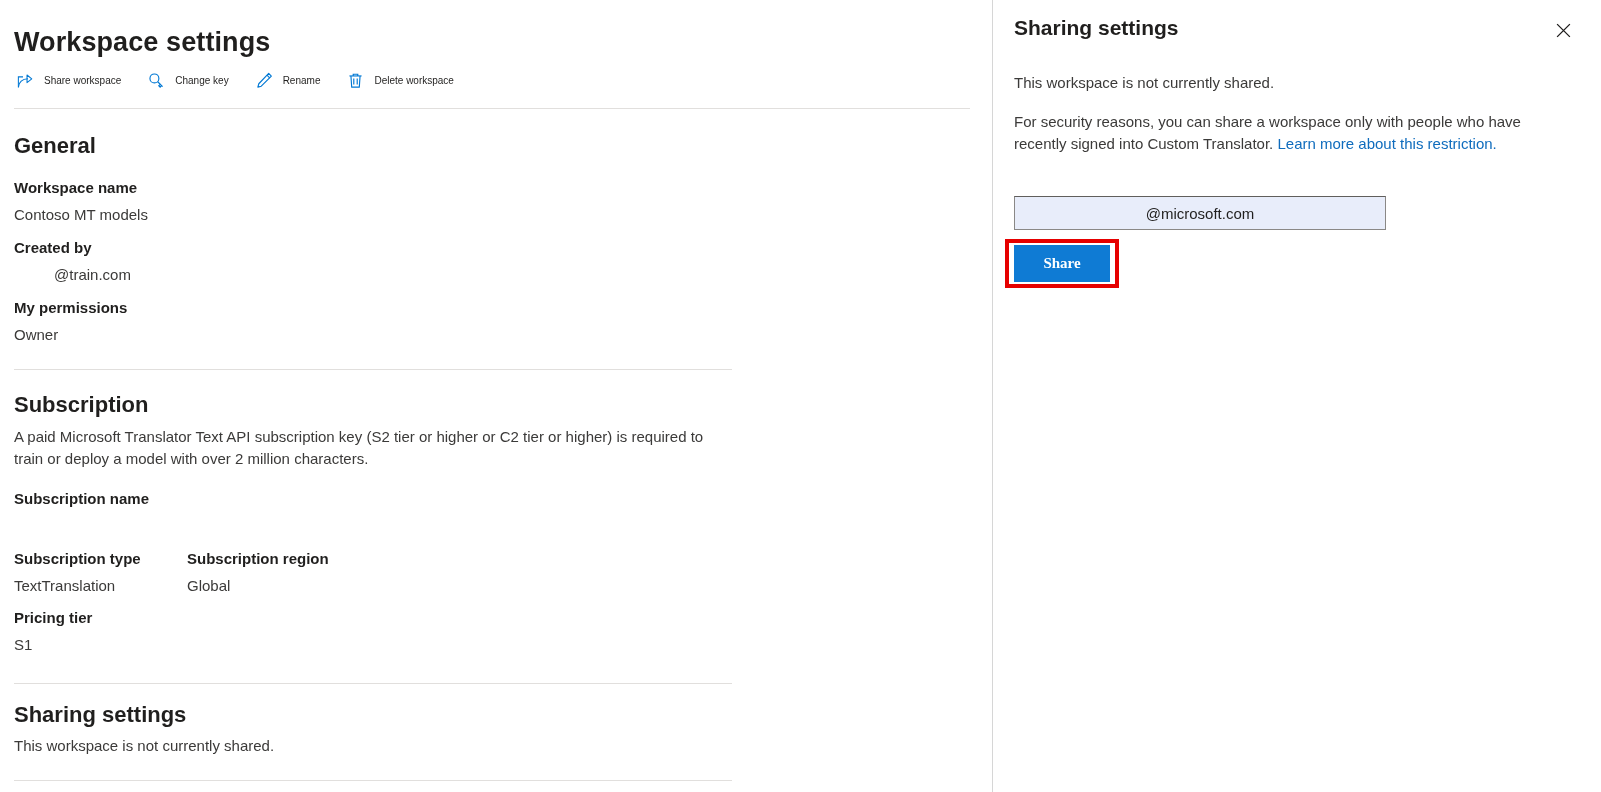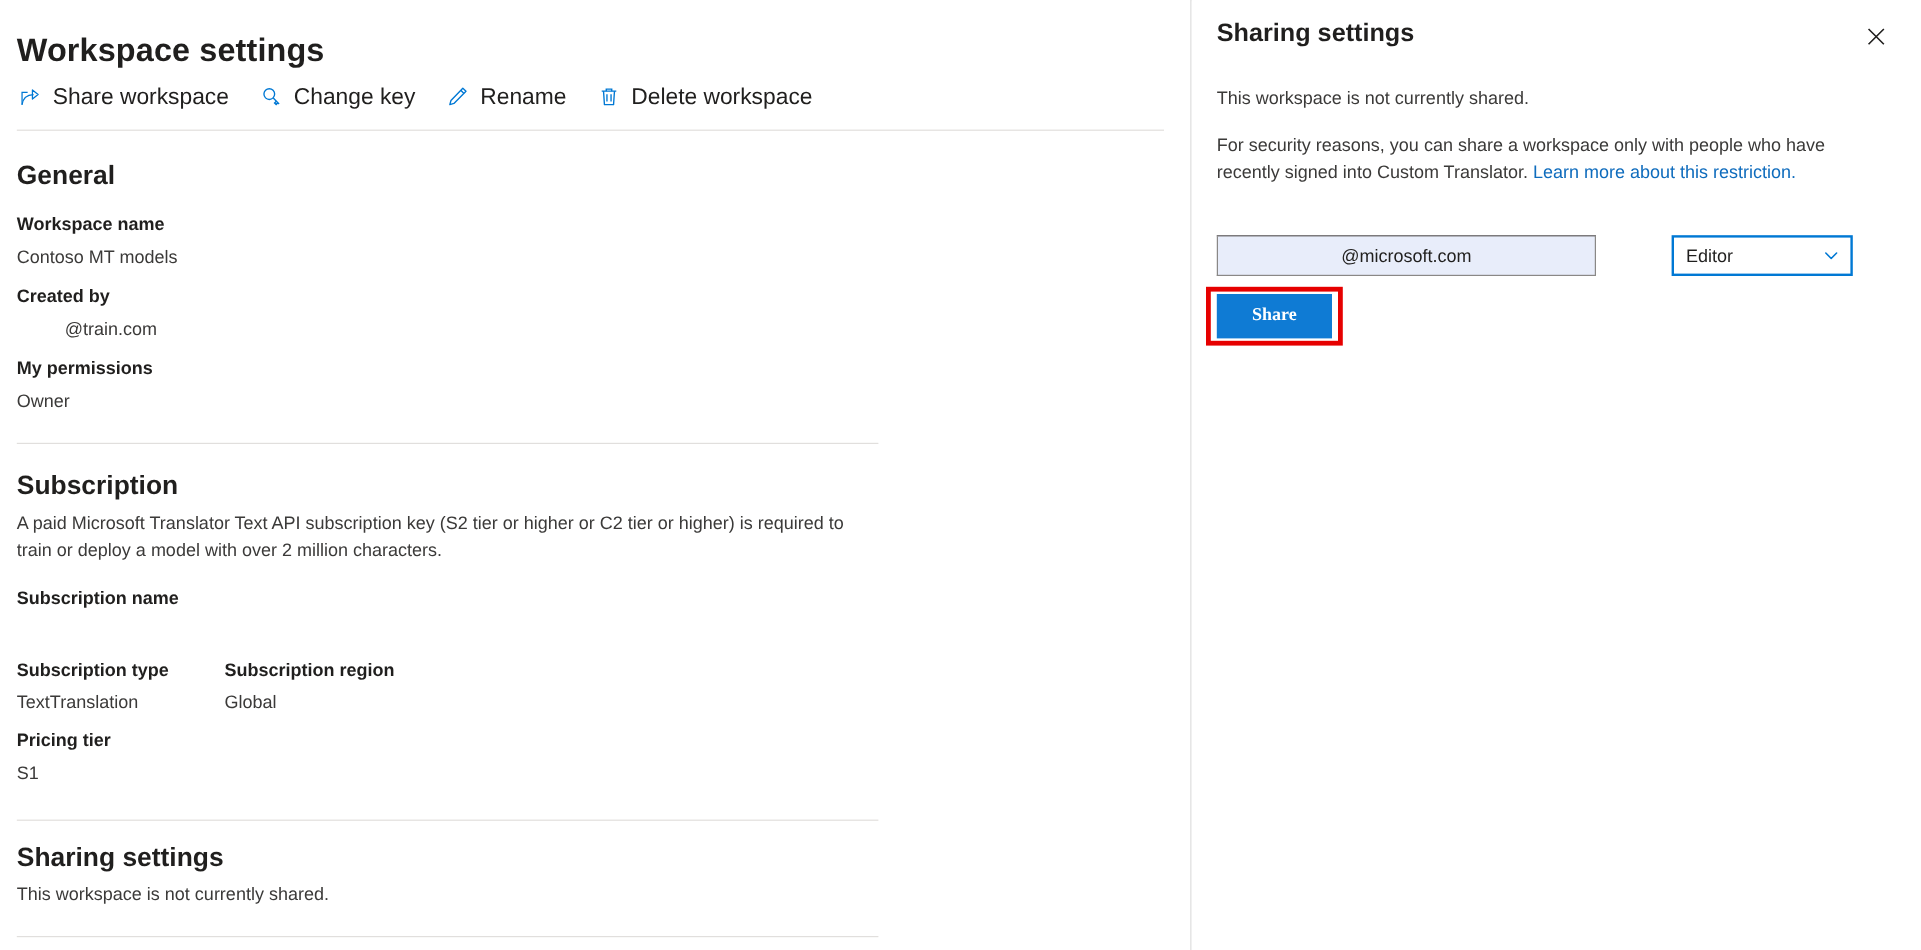--- a/index.html
+++ b/index.html
@@ -52,26 +52,26 @@
   
   #command-bar {
     position: absolute;
     left: 14px; top: 68px;
     display: flex;
     align-items: center;
     gap: 0;
   }
   .cmd-item {
     display: flex;
-    align-items: flex-start;
+    align-items: center;
     gap: 9px;
     padding: 3px 10px 3px 2px;
     margin-right: 14px;
     cursor: pointer;
-    font-size: 19px;
+    font-size: 10px;
     color: #201f1e;
     white-space: nowrap;
   }
   .cmd-icon {
     width: 19px; height: 19px;
     display: inline-flex;
     align-items: center;
     justify-content: center;
     color: #0078d4;
     flex: 0 0 auto;
@@ -169,21 +169,21 @@
   .sp-link {
     color: #0f6cbd;
     text-decoration: none;
     cursor: pointer;
   }
 
   
   #email-input {
     position: absolute;
     left: 21px; top: 196px;
-    width: 316px; height: 34px;
+    width: 372px; height: 34px;
     background: #e8edfa;
     border: 1px solid #8a8886;
     border-top-color: #605e5c;
     font-family: "Liberation Sans", sans-serif;
     font-size: 15px;
     color: #201f1e;
     text-align: center;
     padding: 0 6px;
     outline: none;
   }
@@ -342,27 +342,19 @@
         <path d="M2 2 L14 14 M14 2 L2 14"></path>
       </svg>
     </div>
 
     <div class="sp-line" style="top:72px">This workspace is not currently shared.</div>
 
     <div class="sp-para"><span>For security reasons, you can share a workspace only with people who have recently signed into Custom Translator. </span><a class="sp-link" href="#">Learn more about this restriction.</a></div>
 
     <input id="email-input" type="text" value="@microsoft.com" style="">
 
-    <div id="role-dropdown">
-      <span class="dd-value">Editor</span>
-      <span class="dd-chevron">
-        <svg width="14" height="14" viewBox="0 0 14 14" fill="none" stroke="#0078d4" stroke-width="1.3">
-          <path d="M2.5 4.8 L7 9.4 L11.5 4.8" stroke-linecap="round" stroke-linejoin="round"></path>
-        </svg>
-      </span>
-    </div>
 
   </div>
 
   <button id="share-button">Share</button>
   <div id="share-highlight"></div>
 
 </div>
 
 </body></html>

